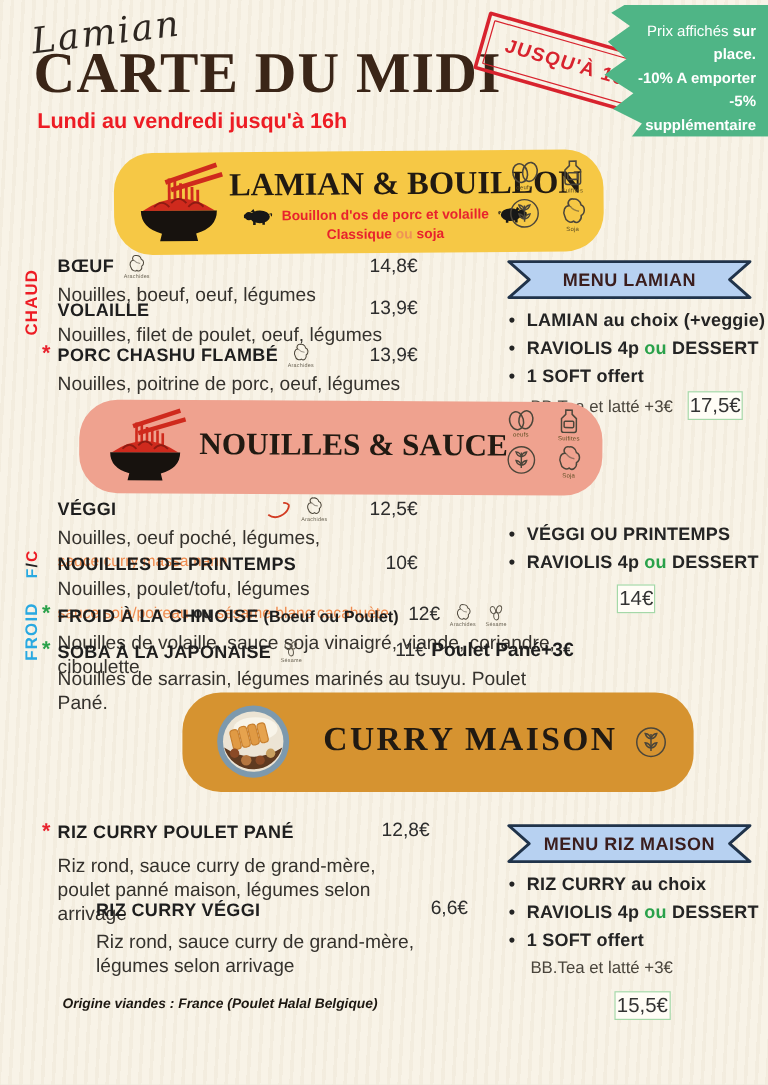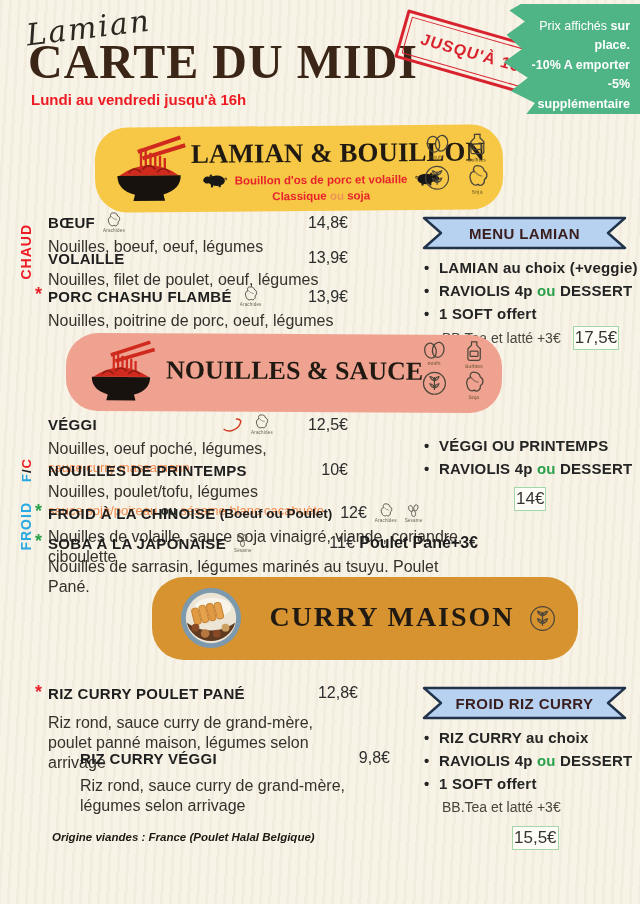--- a/index.html
+++ b/index.html
@@ -7,21 +7,21 @@
     background:#f8f3e7;
     background-image:repeating-linear-gradient(93deg,rgba(228,218,198,.25) 0 3px,rgba(255,255,255,0) 3px 9px);
     font-family:"Liberation Sans",sans-serif;color:#222;}
   .abs{position:absolute;}
 
   
   .brand-script{left:26px;top:10px;font-family:"DejaVu Serif",serif;font-style:italic;
     font-size:30px;color:#2e2721;transform:rotate(-7deg);letter-spacing:2px;}
   .page-title{left:28px;top:34px;font-family:"Liberation Serif",serif;font-weight:bold;
     font-size:48px;color:#3a2517;letter-spacing:1px;white-space:nowrap;}
-  .page-subtitle{left:31px;top:91px;font-size:15px;font-weight:bold;color:#ed1c24;}
+  .page-subtitle{left:31px;top:91px;font-size:18px;font-weight:bold;color:#ed1c24;}
 
   .stamp{left:398px;top:30px;width:152px;height:44px;border:3px solid #d8232e;
     transform:rotate(16deg);border-radius:2px;display:flex;align-items:center;justify-content:center;}
   .stamp-inner{position:absolute;inset:3px;border:1.5px solid #d8232e;border-radius:1px;}
   .stamp-text{position:relative;color:#d8232e;font-weight:bold;font-size:16px;letter-spacing:1px;
     transform:skewX(-4deg);white-space:nowrap;}
 
   .promo-badge{right:0;top:4px;width:142px;height:110px;background:#4fb586;color:#fff;
     clip-path:polygon(16% 0,100% 0,100% 100%,20% 100%,26% 90%,9% 79%,21% 67%,4% 53%,17% 41%,6% 28%,19% 16%,8% 6%);
     padding:13px 10px 3px 22px;box-sizing:border-box;text-align:right;font-size:12.5px;line-height:1.55;}
@@ -412,31 +412,31 @@
       <span class="star star-red" style="position:absolute;left:-13px;">*</span>
       <span class="item-name">RIZ CURRY POULET PANÉ</span>
       <span class="price push-right">12,8€</span>
     </div>
     <div class="item-desc" style="margin-top:11px;width:305px;">Riz rond, sauce curry de grand-mère, poulet panné maison, légumes selon arrivage</div>
   </div>
 
   <div class="item" style="top:749px;width:310px;margin-left:32px;">
     <div class="item-line">
       <span class="item-name">RIZ CURRY VÉGGI</span>
-      <span class="price push-right">9,8€</span>
+      <span class="price push-right">6,6€</span>
     </div>
     <div class="item-desc" style="margin-top:9px;width:280px;">Riz rond, sauce curry de grand-mère, légumes selon arrivage</div>
   </div>
 
   <div class="menu-box" style="top:686px;">
     <div class="ribbon-wrap">
       <svg width="205" height="34" viewBox="0 0 205 34">
           <use href="#ic-ribbon"></use>
         </svg>
-      <div class="ribbon-title">FROID RIZ CURRY</div>
+      <div class="ribbon-title">MENU RIZ MAISON</div>
     </div>
     <div class="mbullets">
       <div class="mbullet">RIZ CURRY au choix</div>
       <div class="mbullet"><span>RAVIOLIS 4p </span><span class="green">ou</span><span> DESSERT</span></div>
       <div class="mbullet">1 SOFT offert</div>
       <div style="margin-left:20px;"><span class="soft-sub">BB.Tea et latté +3€</span></div>
       <div style="margin:10px 0 0 90px;">
         <span class="price-box">15,5€</span>
       </div>
     </div>

